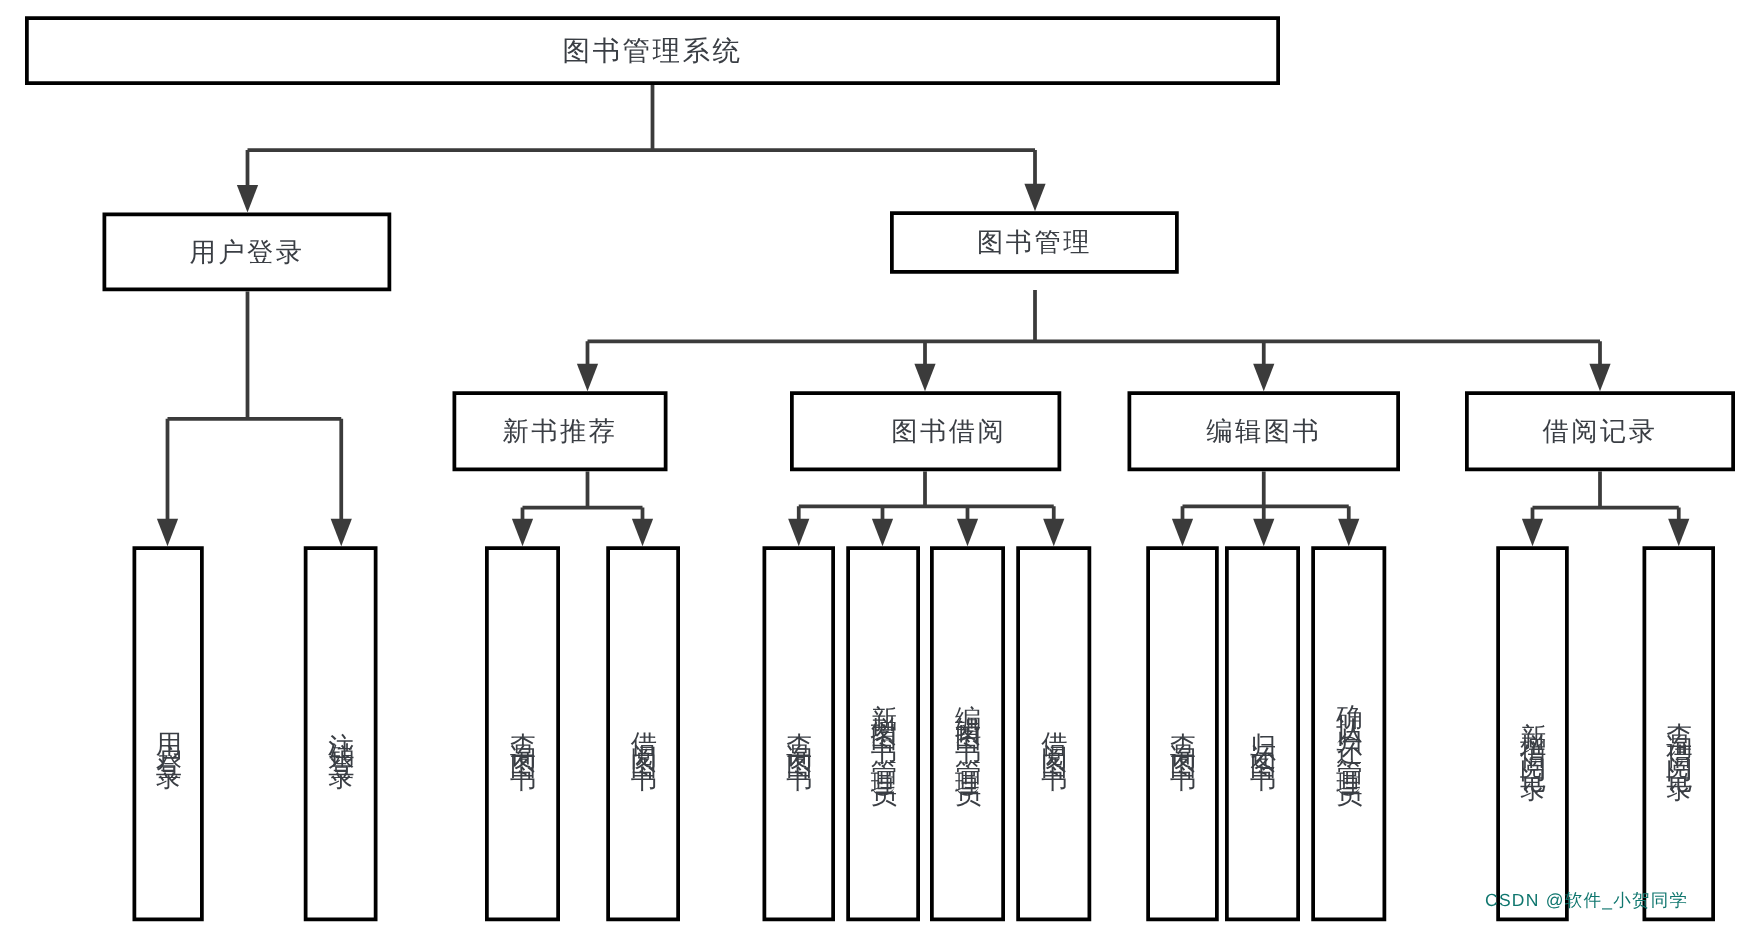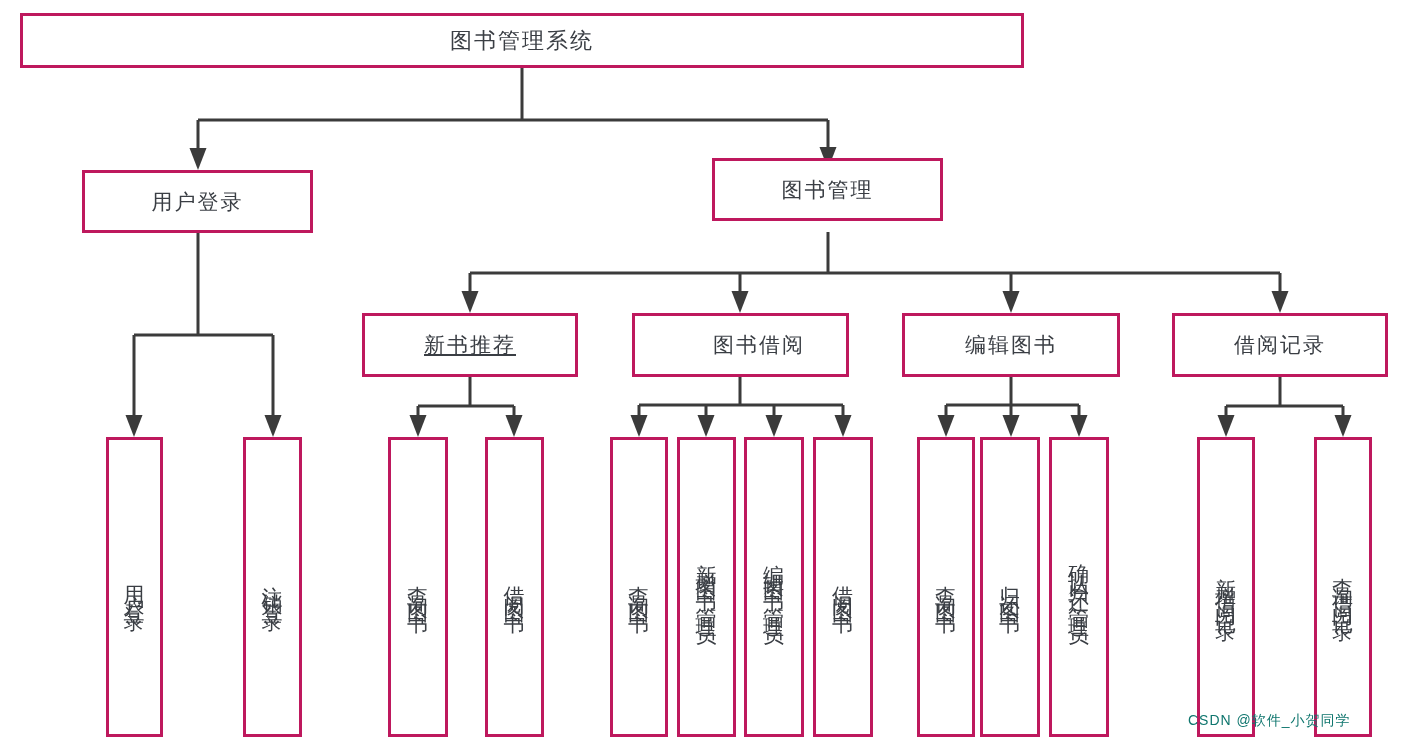--- a/index.html
+++ b/index.html
@@ -2,21 +2,21 @@
 <html><head>
 <meta charset="utf-8">
 <style>
   html,body { margin:0; padding:0; background:#ffffff; }
   #canvas {
     position:relative; width:1405px; height:747px; background:#ffffff;
     font-family:"Liberation Sans", sans-serif; color:#3a3e44; overflow:hidden;
   }
   #wires { position:absolute; left:0; top:0; width:1405px; height:747px; }
   .node {
-    position:absolute; background:#ffffff; border:3px solid #be185d;
+    position:absolute; background:#ffffff; border:3px solid #000000;
     box-sizing:border-box; display:flex; align-items:center; justify-content:center;
     z-index:2;
   }
   .htext { letter-spacing:2px; font-size:21px; white-space:nowrap; }
   .root .htext { font-size:22px; }
   .vtext {
     writing-mode:vertical-rl; text-orientation:mixed;
     font-size:21px; line-height:1; letter-spacing:0.42em;
   }
   .watermark {
@@ -82,25 +82,25 @@
     </g>
   </svg>
 
   <div class="node root" style="left:20px; top:13px; width:1004px; height:55px;">
     <span class="htext">图书管理系统</span>
   </div>
 
   <div class="node" style="left:82px; top:170px; width:231px; height:63px;">
     <span class="htext">用户登录</span>
   </div>
-  <div class="node" style="left:712px; top:158px; width:231px; height:63px;">
+  <div class="node" style="left:712px; top:169px; width:231px; height:50px;">
     <span class="htext">图书管理</span>
   </div>
 
-  <div class="node" style="left:362px; top:313px; width:216px; height:64px;text-decoration:underline;">
+  <div class="node" style="left:362px; top:313px; width:172px; height:64px;">
     <span class="htext">新书推荐</span>
   </div>
   <div class="node" style="left:632px; top:313px; width:217px; height:64px;padding-left:37px;">
     <span class="htext">图书借阅</span>
   </div>
   <div class="node" style="left:902px; top:313px; width:218px; height:64px;">
     <span class="htext">编辑图书</span>
   </div>
   <div class="node" style="left:1172px; top:313px; width:216px; height:64px;">
     <span class="htext">借阅记录</span>

